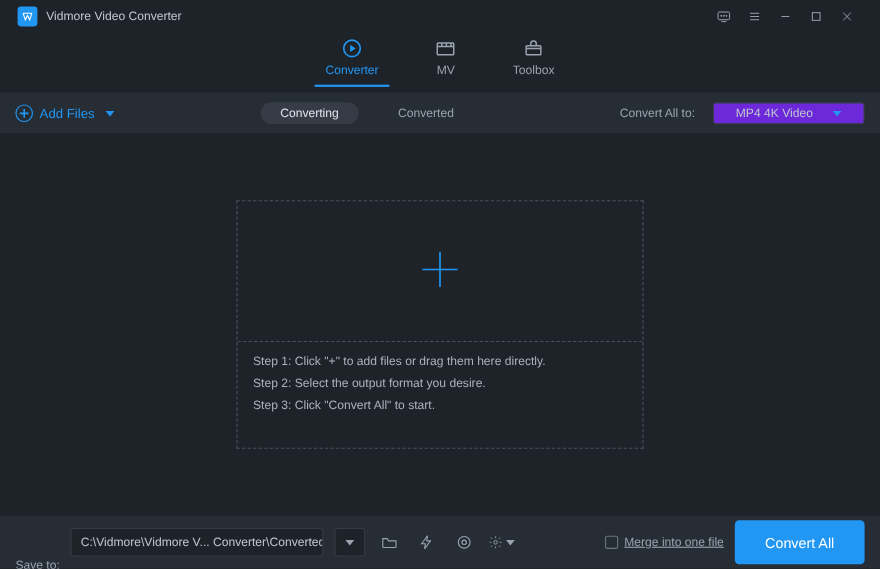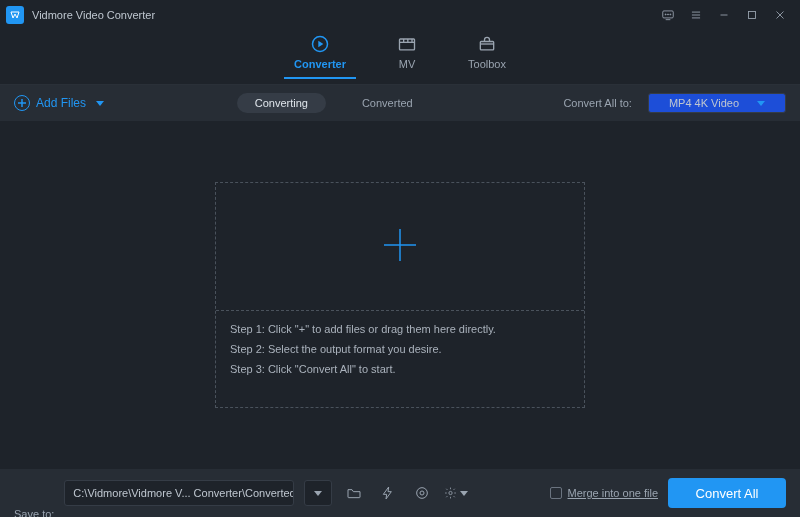--- a/index.html
+++ b/index.html
@@ -5,21 +5,21 @@
 * { margin: 0; padding: 0; box-sizing: border-box; }
 body {
   width: 800px; height: 517px;
   background: #1e232a;
   font-family: "Segoe UI", Arial, sans-serif;
   color: #9aa4b0;
   overflow: hidden;
   font-size: 12px;
 }
 .titlebar {
-  height: 30px; display: flex; align-items: center; padding: 0 6px;
+  height: 30px; display: flex; align-items: center; padding: 0 16px;
   background: #1e232a;
 }
 .logo {
   width: 18px; height: 18px; background: #2196f3; border-radius: 3px;
   display: flex; align-items: center; justify-content: center; margin-right: 8px;
 }
 .logo svg { width: 12px; height: 12px; }
 .app-title { color: #bfc7d0; font-size: 11px; }
 .titlebar-spacer { flex: 1; }
 .titlebar-btn {
@@ -31,21 +31,21 @@
 .tabs-top {
   height: 55px; display: flex; justify-content: center; gap: 38px; align-items: flex-start;
   padding-top: 4px;
   border-bottom: 1px solid #2a3038;
 }
 .tab {
   display: flex; flex-direction: column; align-items: center; gap: 4px;
   cursor: pointer; padding: 0 6px 8px 6px; position: relative;
   color: #9aa4b0; font-size: 11px;
 }
-.tab.active { color: #2196f3; font-weight: bold; }
+.tab.active { color: #2196f3; }
 .tab.active::after {
   content: ""; position: absolute; bottom: -1px; left: -4px; right: -4px; height: 2px;
   background: #2196f3;
 }
 .tab-icon { width: 22px; height: 20px; display:flex; align-items:center; justify-content:center;}
 .tab-icon svg { width: 22px; height: 20px; }
 
 .toolbar {
   height: 36px; display: flex; align-items: center; padding: 0 14px;
   background: #272d35;
@@ -58,21 +58,21 @@
   display:flex; align-items:center; justify-content:center; }
 .add-files .chev { margin-left: 4px; width:0;height:0;border-left:4px solid transparent;border-right:4px solid transparent;border-top:5px solid #2196f3;}
 .toolbar-center { flex: 1; display:flex; justify-content:center; gap: 18px; align-items:center; }
 .pill {
   padding: 4px 18px; border-radius: 12px; font-size: 11px; cursor:pointer;
   color: #9aa4b0;
 }
 .pill.active { background: #353c46; color: #dfe5eb; }
 .toolbar-right { display:flex; align-items:center; gap:16px; font-size:11px; }
 .format-select {
-  background:#1d4ed8; border:1px solid #353c46; border-radius:3px; padding:3px 20px;
+  background:#6d28d9; border:1px solid #353c46; border-radius:3px; padding:3px 20px;
   color:#bfc7d0; display:flex; align-items:center; gap:18px; cursor:pointer;
   min-width:110px; justify-content:space-between;
 }
 .chev-down {
   width:0;height:0;border-left:4px solid transparent;border-right:4px solid transparent;border-top:5px solid #2196f3;
 }
 
 .main {
   height: 348px; display:flex; align-items:center; justify-content:center;
 }
@@ -107,21 +107,21 @@
 }
 .icon-btn {
   width:24px; height:24px; display:flex; align-items:center; justify-content:center; cursor:pointer;
   color:#9aa4b0;
 }
 .icon-btn svg { width:16px; height:16px; }
 .bottom-spacer { flex:1; }
 .merge { display:flex; align-items:center; gap:6px; font-size:11px; cursor:pointer;text-decoration:underline; }
 .merge-box { width:12px; height:12px; border:1px solid #6b7480; border-radius:2px; }
 .convert-all {
-  width:118px; height:30px; background:#2196f3; color:#fff; border:none; border-radius:4px;
+  width:118px; height:40px; background:#2196f3; color:#fff; border:none; border-radius:4px;
   font-size:13px; cursor:pointer; display:flex; align-items:center; justify-content:center;
 }
 </style>
 </head>
 <body>
 
 <div class="titlebar">
   <div class="logo">
     <svg viewBox="0 0 24 24" fill="none">
         <path d="M4 6h16M4 6l4 12 4-8 4 8 4-12" stroke="#fff" stroke-width="2"></path>

